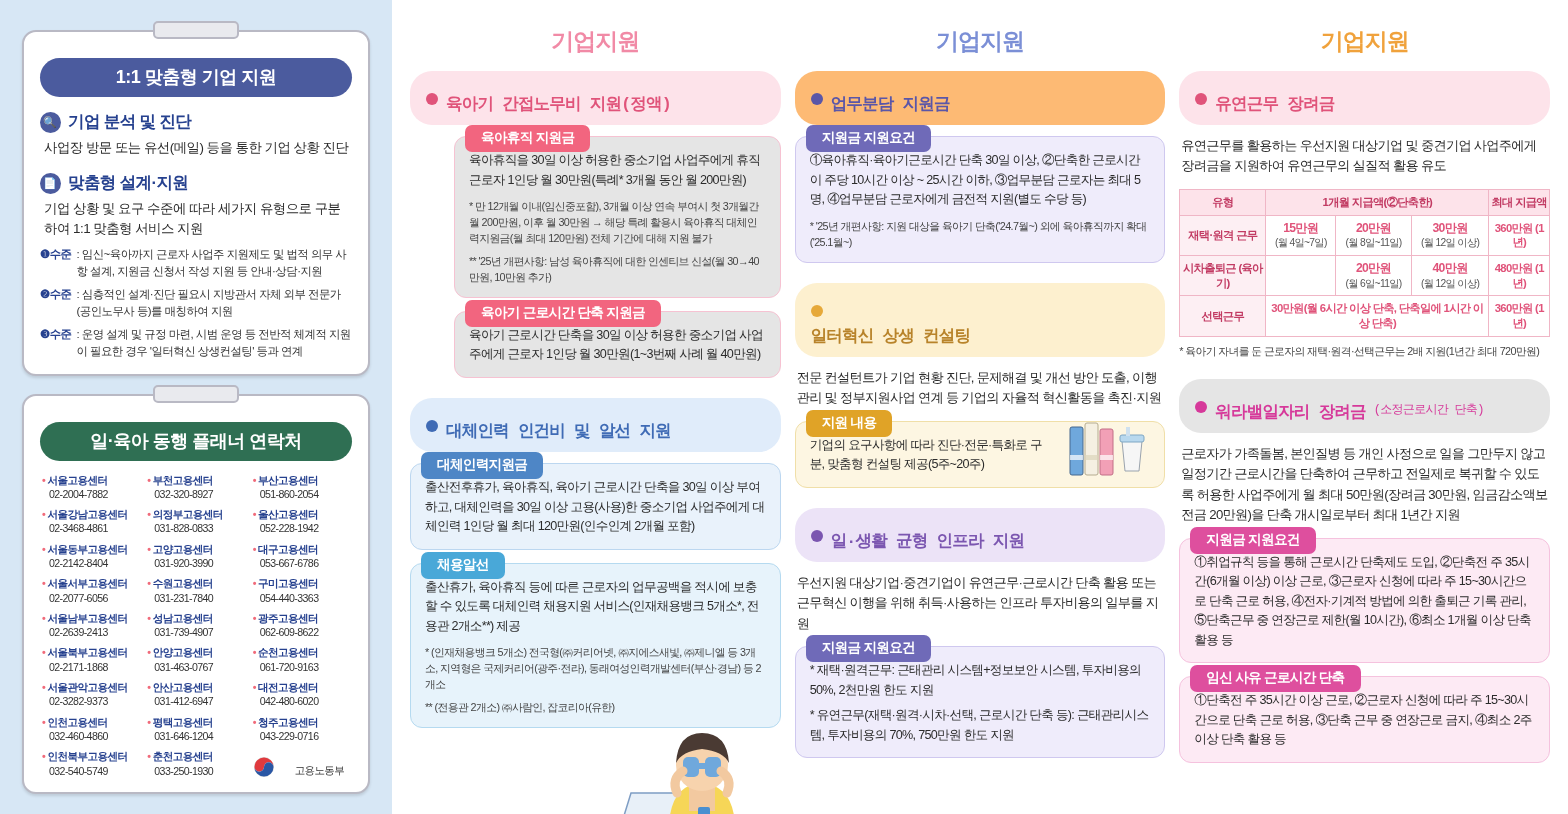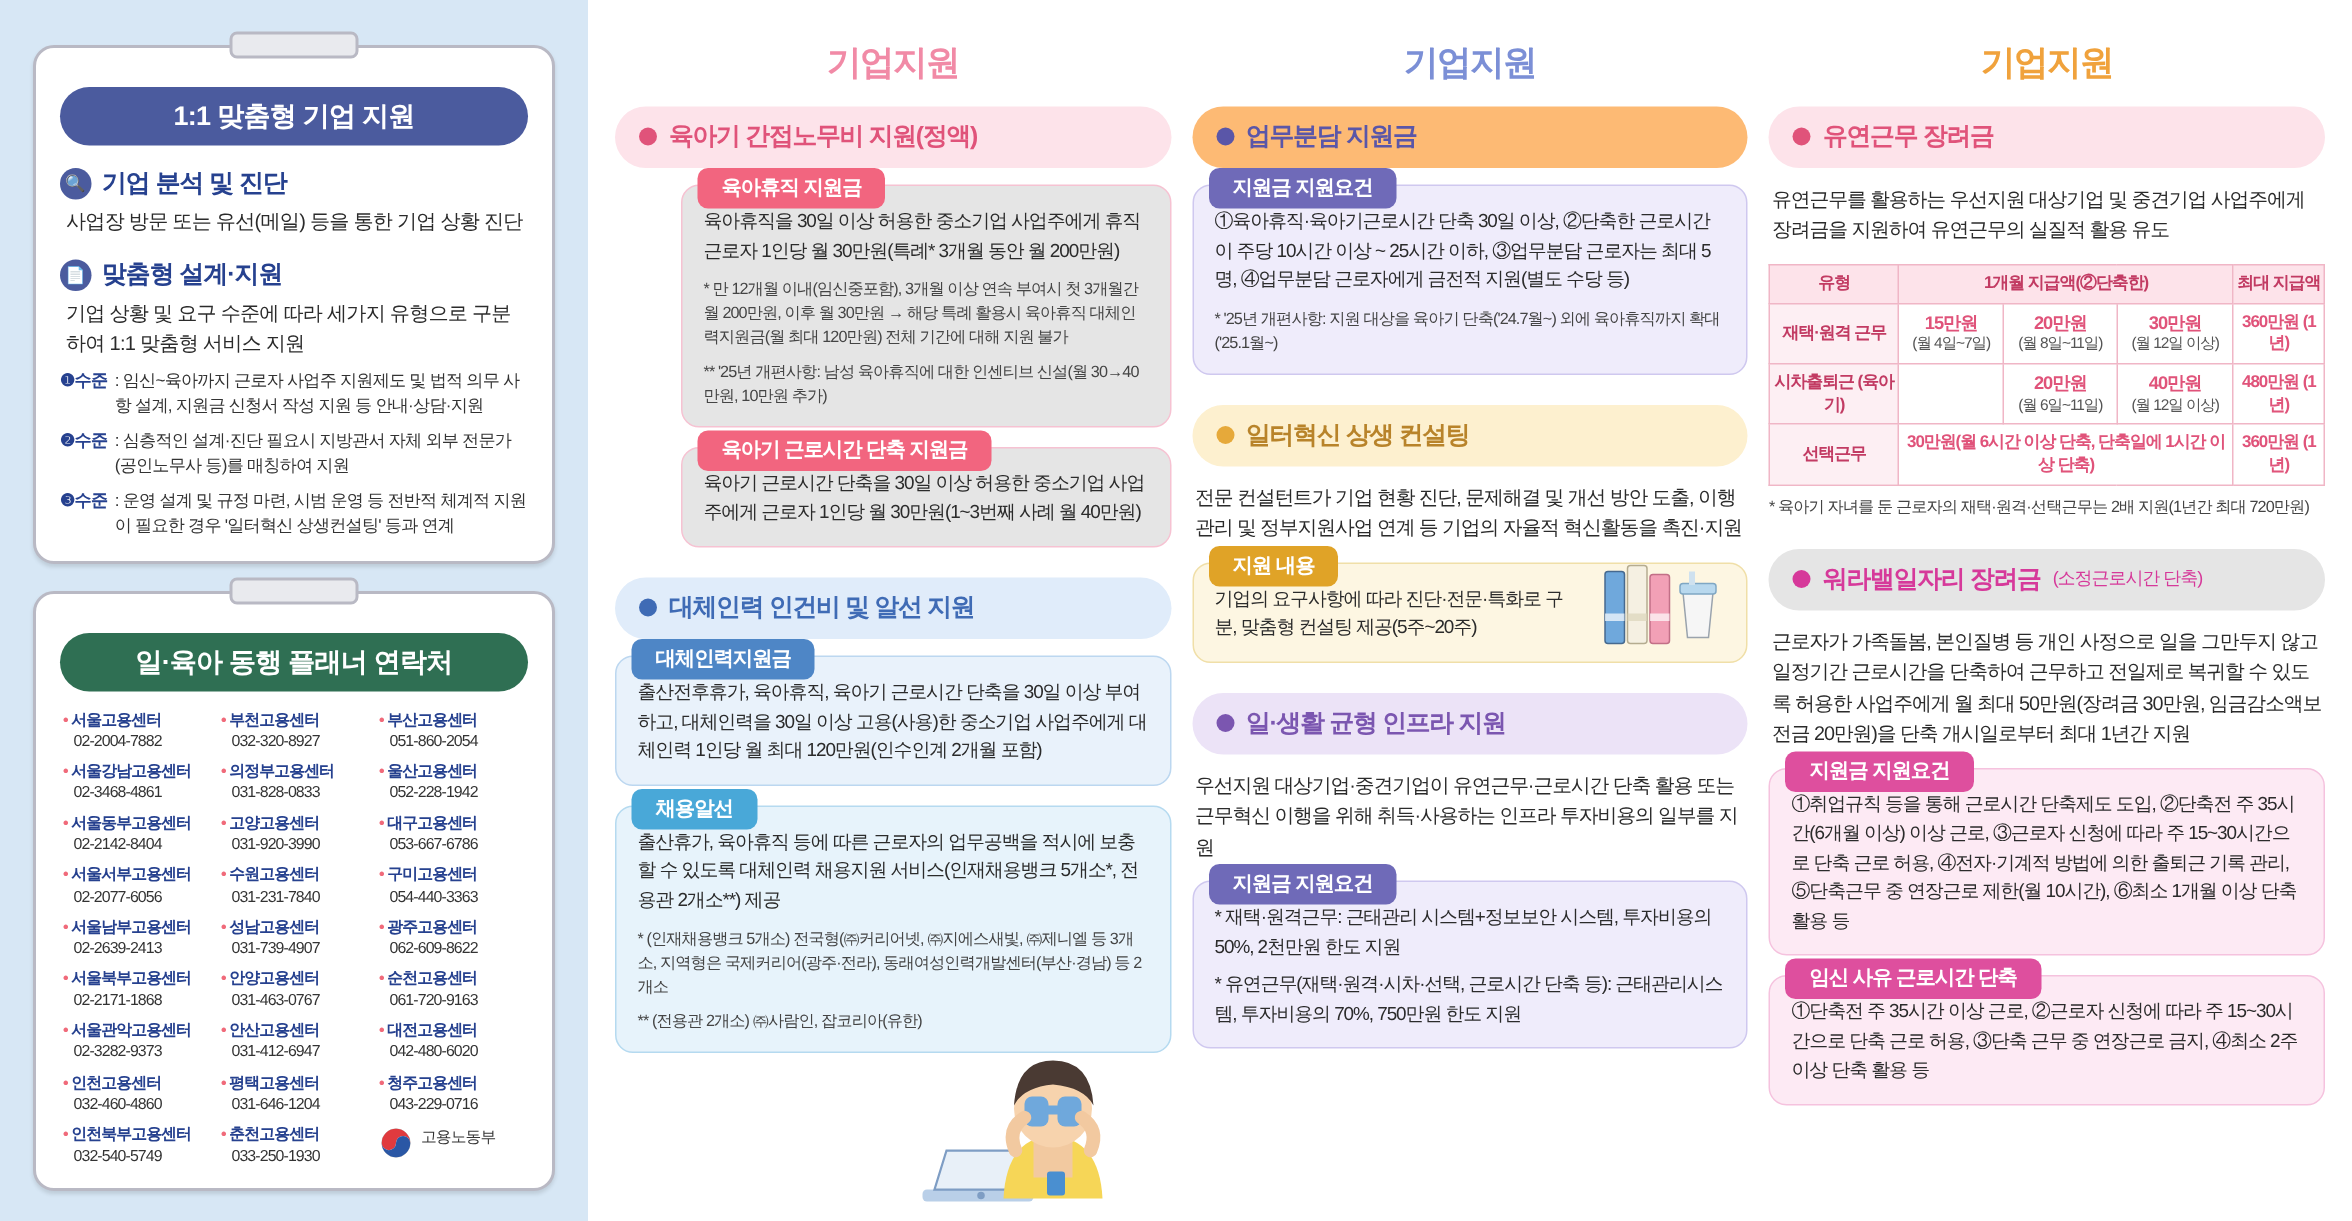--- a/index.html
+++ b/index.html
@@ -54,40 +54,40 @@
   .contacts { margin-top:18px; }
   .contact-grid {
     display:grid; grid-template-columns:1fr 1fr 1fr; gap:6px 8px;
     margin-top:12px; padding:0 2px;
   }
   .contact { font-size:10.6px; line-height:1.35; letter-spacing:-0.6px; }
   .contact .nm { color:#26418f; font-weight:bold; }
   .contact .nm:before { content:"• "; color:#f06a7a; }
   .contact .tel { color:#333; padding-left:7px; }
   .gov {
-    grid-column:3; display:flex; align-items:flex-start; gap:6px; margin-top:2px;
+    grid-column:3; display:flex; align-items:flex-end; gap:20px; margin-top:2px;
   }
   .gov-mark { width:22px; height:22px; position:relative; flex:0 0 auto; }
   .gov-txt { font-size:10.5px; color:#333; letter-spacing:-0.6px; }
 
   
   .cols { display:flex; flex:1; padding:26px 18px 8px 18px; gap:14px; }
   .col { flex:1; }
   .col-head {
     text-align:center; font-size:23px; font-weight:bold;
     letter-spacing:-1px; margin-bottom:14px;
   }
   .c1 .col-head { color:#f18aa6; }
   .c2 .col-head { color:#7b8fd6; }
   .c3 .col-head { color:#f0a23c; }
 
   .ribbon {
-    border-radius:22px; padding:9px 14px 10px 16px;
+    border-radius:22px; padding:22px 14px 10px 16px;
     font-size:16.5px; font-weight:bold; letter-spacing:-0.8px;
-    display:flex; align-items:center; gap:8px; margin-bottom:11px;
+    display:flex; align-items:flex-start; gap:8px; margin-bottom:11px;font-family:Liberation Mono, monospace;
   }
   .dot { width:12px; height:12px; border-radius:50%; flex:0 0 auto; }
   .rb-pink { background:#fde3ea; color:#e0537a; }
   .rb-pink .dot { background:#e0537a; }
   .rb-blue { background:#e0ecfa; color:#3f6bb5; }
   .rb-blue .dot { background:#3f6bb5; }
   .rb-purple { background:#fdba74; color:#5a56a8; }
   .rb-purple .dot { background:#5a56a8; }
   .rb-yellow { background:#fdf0cf; color:#b8832a; }
   .rb-yellow .dot { background:#e6a93a; }
@@ -393,21 +393,21 @@
         <span class="dot"></span>
         <span>업무분담 지원금</span>
       </div>
 
       <div class="box box-purple">
         <div class="tag-wrap"><span class="tag tag-purple">지원금 지원요건</span></div>
         <div class="box-body">①육아휴직·육아기근로시간 단축 30일 이상, ②단축한 근로시간이 주당 10시간 이상 ~ 25시간 이하, ③업무분담 근로자는 최대 5명, ④업무분담 근로자에게 금전적 지원(별도 수당 등)</div>
         <div class="fine">* '25년 개편사항: 지원 대상을 육아기 단축('24.7월~) 외에 육아휴직까지 확대('25.1월~)</div>
       </div>
 
-      <div class="ribbon rb-yellow" style="margin-top:20px;">
+      <div class="ribbon rb-yellow" style="margin-top:20px;flex-direction:column;">
         <span class="dot"></span>
         <span>일터혁신 상생 컨설팅</span>
       </div>
       <div class="para">전문 컨설턴트가 기업 현황 진단, 문제해결 및 개선 방안 도출, 이행관리 및 정부지원사업 연계 등 기업의 자율적 혁신활동을 촉진·지원</div>
 
       <div class="box box-yellow illus">
         <div class="tag-wrap"><span class="tag tag-yellow">지원 내용</span></div>
         <div class="box-body" style="padding-right:96px;">기업의 요구사항에 따라 진단·전문·특화로 구분, 맞춤형 컨설팅 제공(5주~20주)</div>
         <svg class="books" viewBox="0 0 90 62">
           <rect x="6" y="8" width="13" height="48" rx="2" fill="#6fa8dc" stroke="#46698f" stroke-width="1"></rect>

